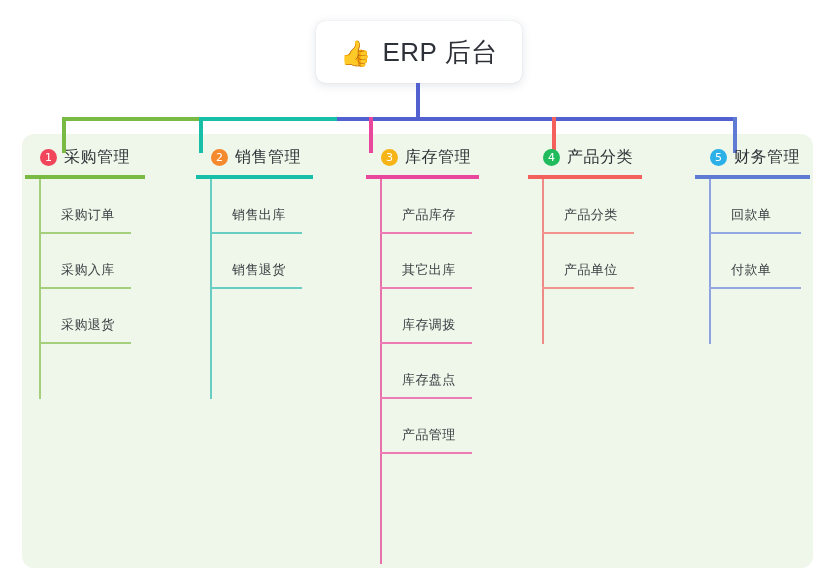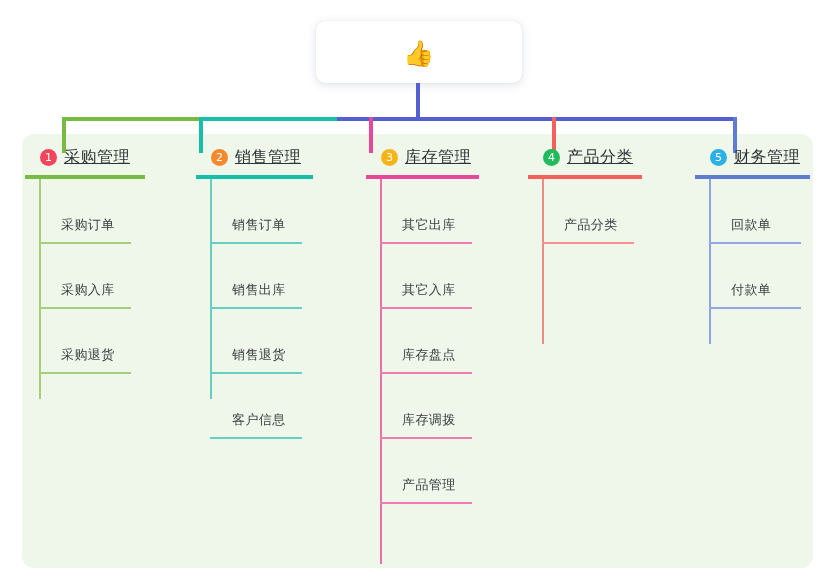--- a/index.html
+++ b/index.html
@@ -104,41 +104,40 @@
     font-size: 11px;
     line-height: 17px;
     text-align: center;
     flex: 0 0 auto;
     font-family: "DejaVu Sans", sans-serif;
   }
   .col-title {
     font-size: 16px;
     color: #2f3338;
     letter-spacing: 0.5px;
-    text-decoration: underline;
   }
   .col-rule {
     height: 4px;
     margin-top: 7px;
   }
 
   
   .leaf-wrap {
     position: relative;
     margin-left: 14px;
   }
   .spine {
     position: absolute;
     left: 0;
     top: 0;
     width: 2px;
   }
   .leaf {
     position: relative;
-    height: 65px;
+    height: 55px;
     box-sizing: border-box;
   }
   .leaf-label {
     position: absolute;
     left: 22px;
     bottom: 10px;
     font-size: 13px;
     color: #3c4045;
     white-space: nowrap;
     letter-spacing: 0.4px;
@@ -153,20 +152,21 @@
 </style>
 </head>
 <body>
 
 <div id="canvas">
 
   <div class="panel"></div>
 
   <div class="root-card">
     <span class="root-emoji">👍</span>
+    <span class="root-title">ERP 后台</span>
   </div>
 
   <div class="trunk"></div>
 
   <div id="connector-layer">
       <div class="bus-seg" style="left: 62px; width: 137px; background: rgb(121, 186, 67);"></div>
       <div class="bus-seg" style="left: 199px; width: 138px; background: rgb(23, 191, 168);"></div>
       <div class="bus-seg" style="left: 337px; width: 400px; background: rgb(83, 96, 207);"></div>
       <div class="drop" style="left: 62px; background: rgb(121, 186, 67);"></div>
       <div class="drop" style="left: 199px; background: rgb(23, 191, 168);"></div>
@@ -200,79 +200,75 @@
       </div>
       <div class="column" style="left: 196px;">
         <div class="col-head">
           <span class="badge" style="background: rgb(245, 137, 46);">2</span>
           <span class="col-title">销售管理</span>
         </div>
         <div class="col-rule" style="width: 117px; background: rgb(23, 191, 168);"></div>
         <div class="leaf-wrap">
           <div class="spine" style="background: rgb(104, 205, 194); height: 220px;"></div>
           <div class="leaf">
-            <span class="leaf-label">销售订单</span>
-            <div class="leaf-rule" style="background: rgb(104, 205, 194);"></div>
-          </div>
-          <div class="leaf">
             <span class="leaf-label">销售出库</span>
             <div class="leaf-rule" style="background: rgb(104, 205, 194);"></div>
           </div>
           <div class="leaf">
             <span class="leaf-label">销售退货</span>
             <div class="leaf-rule" style="background: rgb(104, 205, 194);"></div>
           </div>
-          <div class="leaf">
-            <span class="leaf-label">客户信息</span>
-            <div class="leaf-rule" style="background: rgb(104, 205, 194);"></div>
-          </div>
         </div>
       </div>
       <div class="column" style="left: 366px;">
         <div class="col-head">
           <span class="badge" style="background: rgb(247, 180, 22);">3</span>
           <span class="col-title">库存管理</span>
         </div>
         <div class="col-rule" style="width: 113px; background: rgb(232, 71, 155);"></div>
         <div class="leaf-wrap">
           <div class="spine" style="background: rgb(232, 113, 171); height: 385px;"></div>
           <div class="leaf">
+            <span class="leaf-label">产品库存</span>
+            <div class="leaf-rule" style="background: rgb(236, 124, 179);"></div>
+          </div>
+          <div class="leaf">
             <span class="leaf-label">其它出库</span>
             <div class="leaf-rule" style="background: rgb(236, 124, 179);"></div>
           </div>
           <div class="leaf">
-            <span class="leaf-label">其它入库</span>
+            <span class="leaf-label">库存调拨</span>
             <div class="leaf-rule" style="background: rgb(236, 124, 179);"></div>
           </div>
           <div class="leaf">
             <span class="leaf-label">库存盘点</span>
-            <div class="leaf-rule" style="background: rgb(236, 124, 179);"></div>
-          </div>
-          <div class="leaf">
-            <span class="leaf-label">库存调拨</span>
             <div class="leaf-rule" style="background: rgb(236, 124, 179);"></div>
           </div>
           <div class="leaf">
             <span class="leaf-label">产品管理</span>
             <div class="leaf-rule" style="background: rgb(236, 124, 179);"></div>
           </div>
         </div>
       </div>
       <div class="column" style="left: 528px;">
         <div class="col-head">
           <span class="badge" style="background: rgb(31, 187, 92);">4</span>
           <span class="col-title">产品分类</span>
         </div>
         <div class="col-rule" style="width: 114px; background: rgb(244, 97, 92);"></div>
         <div class="leaf-wrap">
           <div class="spine" style="background: rgb(240, 138, 133); height: 165px;"></div>
           <div class="leaf">
             <span class="leaf-label">产品分类</span>
             <div class="leaf-rule" style="background: rgb(242, 147, 142);"></div>
           </div>
+          <div class="leaf">
+            <span class="leaf-label">产品单位</span>
+            <div class="leaf-rule" style="background: rgb(242, 147, 142);"></div>
+          </div>
         </div>
       </div>
       <div class="column" style="left: 695px;">
         <div class="col-head">
           <span class="badge" style="background: rgb(43, 176, 232);">5</span>
           <span class="col-title">财务管理</span>
         </div>
         <div class="col-rule" style="width: 115px; background: rgb(95, 123, 212);"></div>
         <div class="leaf-wrap">
           <div class="spine" style="background: rgb(142, 163, 224); height: 165px;"></div>

